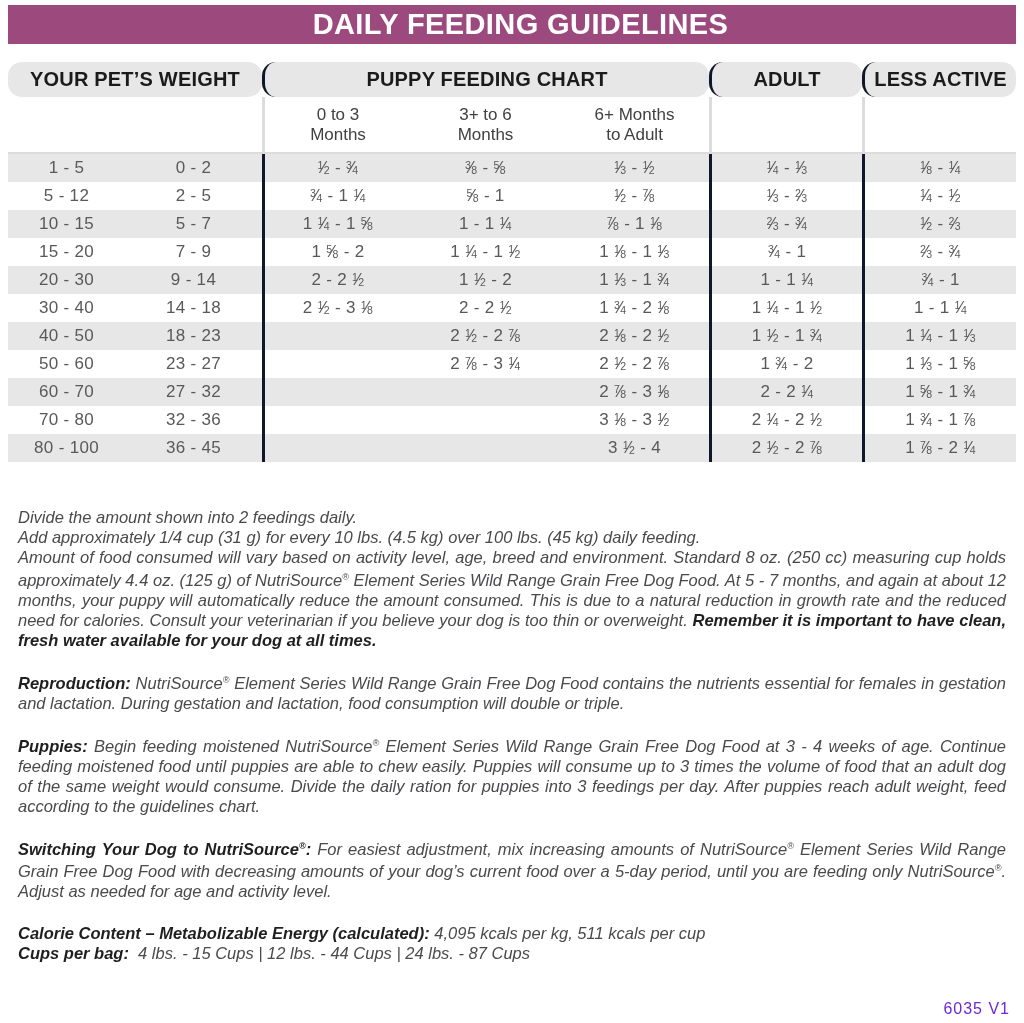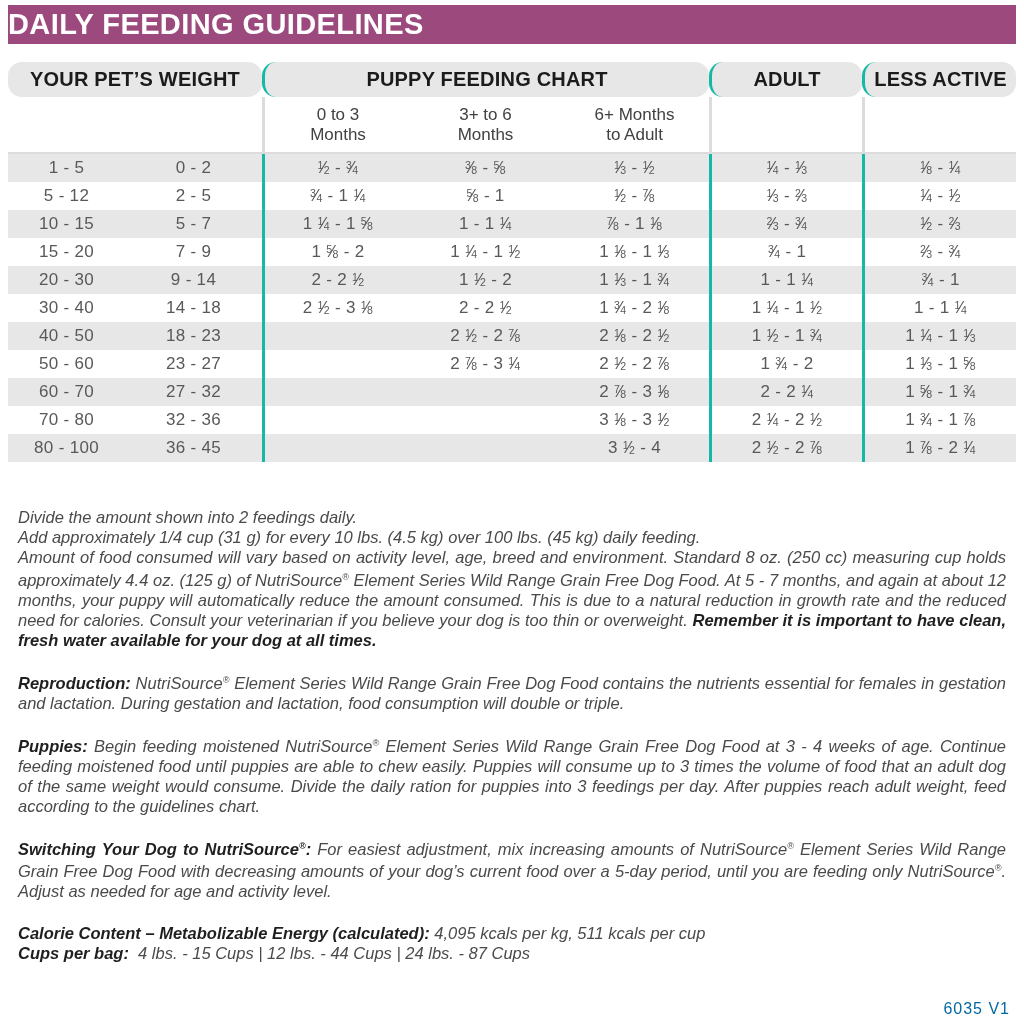--- a/index.html
+++ b/index.html
@@ -1,43 +1,43 @@
 <!DOCTYPE html>
 <html><head>
 <meta charset="utf-8">
 <style>
   html,body{margin:0;padding:0;background:#fff;width:1024px;height:1023px;overflow:hidden;
     font-family:"Liberation Sans","DejaVu Sans",sans-serif;position:relative;}
   .banner{position:absolute;left:8px;top:5px;width:1008px;height:39px;background:#9c4a7d;
-    display:flex;align-items:center;box-sizing:border-box;}
+    display:flex;align-items:center;padding-left:17px;box-sizing:border-box;justify-content:center;}
   .banner h1{margin:0;color:#fff;font-size:29px;font-weight:bold;letter-spacing:.4px;}
   
   table{position:absolute;left:8px;top:62px;width:1008px;border-collapse:separate;border-spacing:0;
     table-layout:fixed;}
   th,td{padding:0;text-align:center;vertical-align:middle;}
   tr.group th{background:#e7e7e7;height:35px;font-size:20px;font-weight:bold;color:#1b1b1b;letter-spacing:.2px;border-radius:14px;}
   tr.months th{height:55px;font-size:17px;font-weight:normal;color:#414042;white-space:pre-line;
     border-bottom:2px solid #dcdcdc;line-height:20px;}
   tr.units th{height:29px;font-size:17px;font-weight:normal;color:#414042;}
   tbody td{height:28px;font-size:17px;color:#58595b;letter-spacing:.3px;}
   tbody tr:nth-child(odd) td{background:#e7e7e7;}
-  tr.group th.gs, tbody td.gs{border-left:3px solid #14b8a6;}
+  tr.group th.gs, tbody td.gs{border-left:3px solid #0f172a;}
   tr.months th.gs, tr.units th.gs{border-left:3px solid #dcdcdc;margin-left:40px;}
   .frac .fn{font-size:.62em;position:relative;top:-.42em;}
   .frac .fs{margin:0 -1.5px;}
   .frac .fd{font-size:.62em;position:relative;top:.08em;}
   
   .copy{position:absolute;left:18px;top:507px;width:988px;color:#4a4a4c;font-size:16.5px;line-height:20px;font-style:italic;}
   .copy p{margin:0;}
   .copy p.just{text-align:justify;}
   .copy b{color:#1f1f1f;}
   .sec{margin-top:20px !important;}
   .calorie{margin-top:22px !important;}
   sup.reg{font-size:.55em;vertical-align:.65em;}
-  .doc-code{position:absolute;right:14px;top:1000px;color:#0369a1;font-size:16px;letter-spacing:1px;}
+  .doc-code{position:absolute;right:14px;top:1000px;color:#6d28d9;font-size:16px;letter-spacing:1px;}
 </style>
 </head>
 <body>
 
 <header class="banner">
   <h1>DAILY FEEDING GUIDELINES</h1>
 </header>
 
 <table>
   <colgroup>

